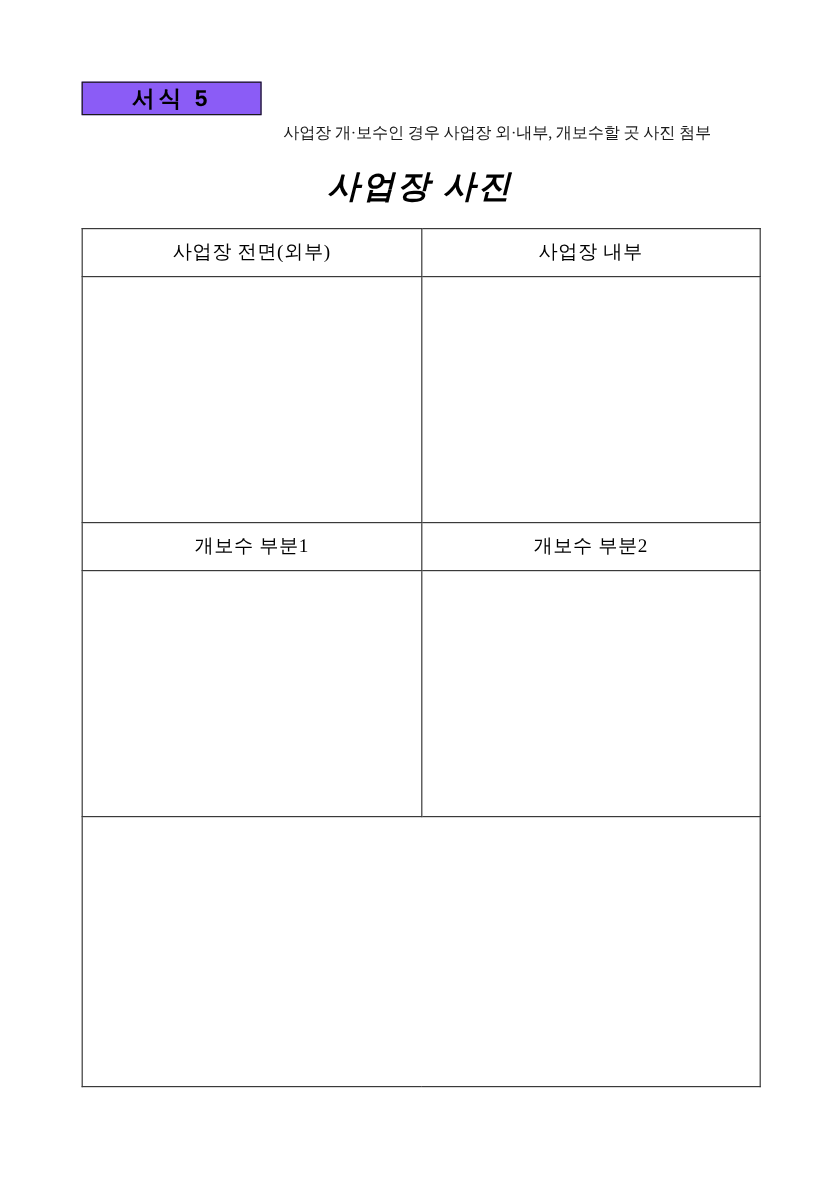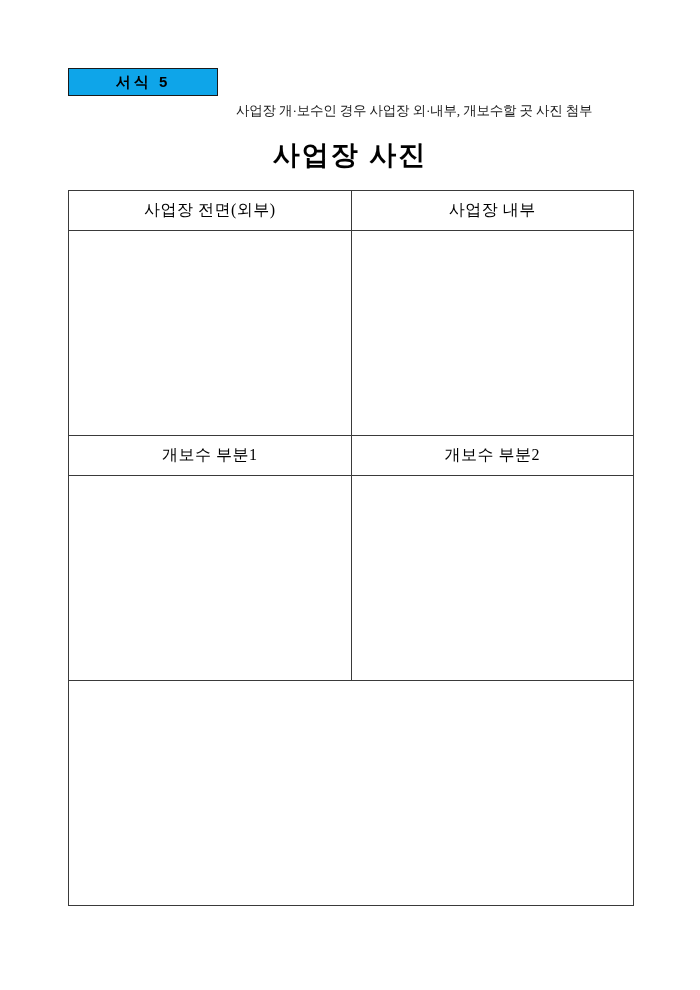--- a/index.html
+++ b/index.html
@@ -39,24 +39,24 @@
     top: 0;
     width: 150px;
     height: 28px;
     border: 1px solid #1a1a1a;
     box-sizing: border-box;
     display: flex;
     align-items: center;
     justify-content: center;
     font-family: "Liberation Sans", sans-serif;
     font-weight: bold;
-    font-size: 15px;
+    font-size: 19px;
     letter-spacing: 3px;
     color: #000;
-    background: #0ea5e9;
+    background: #8b5cf6;
   }
 
   .header-note {
     position: absolute;
     left: 168px;
     top: 6px;
     font-family: "Liberation Serif", serif;
     font-size: 13.5px;
     letter-spacing: -0.2px;
     color: #1a1a1a;
@@ -69,20 +69,21 @@
     position: absolute;
     left: 0;
     top: 137px;
     width: 700px;
     text-align: center;
     font-family: "Liberation Sans", sans-serif;
     font-weight: bold;
     font-size: 27px;
     letter-spacing: 2px;
     color: #000;
+    font-style: italic;
   }
 
   
   .photo-table {
     position: absolute;
     left: 68px;
     top: 190px;
     width: 566px;
     border-collapse: collapse;
     table-layout: fixed;

